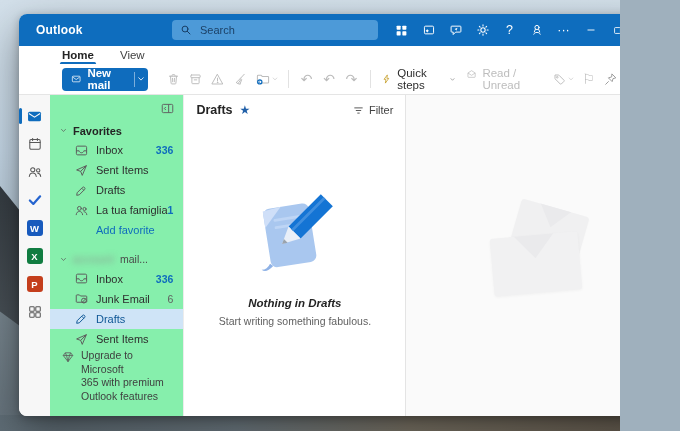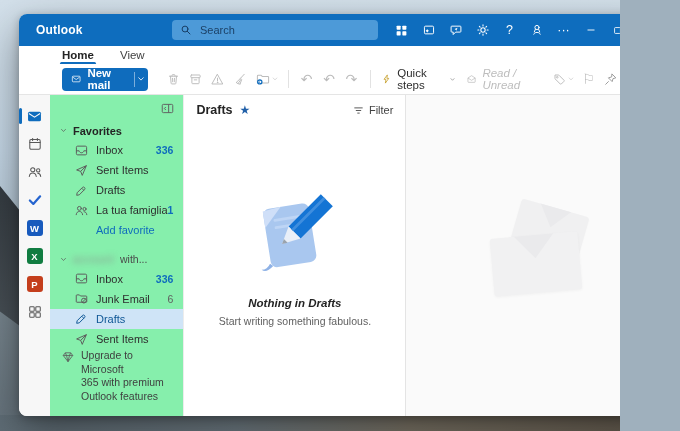--- a/index.html
+++ b/index.html
@@ -54,21 +54,21 @@
   .nm-chev{width:18px;display:flex;align-items:center;justify-content:center;}
   .tbtn{width:24px;height:24px;display:flex;align-items:center;justify-content:center;color:#bcbcbc;margin:0 1.5px;border-radius:4px;}
   .tbtn.dark{color:#9b9b9b;}
   .tbtn .glyph{font-size:14px;line-height:1;font-family:"DejaVu Sans",sans-serif;}
   .chev-mini{color:#c3c3c3;margin-left:-3px;margin-right:2px;display:flex;align-items:center;}
   .vdiv{width:1px;height:18px;background:#e2e2e2;margin:0 7px;}
   .qs-group{display:flex;align-items:center;gap:5px;padding:0 4px;}
   .qs-bolt{color:#bf9413;}
   .qs-label{font-size:11.5px;color:#2f2f2f;}
   .qs-chev{color:#6f6f6f;}
-  .ru-group{display:flex;align-items:center;gap:5px;padding:0 6px;color:#bdbdbd;font-style:italic;}
+  .ru-group{display:flex;align-items:flex-start;gap:5px;padding:0 6px;color:#bdbdbd;}
   .ru-label{font-size:11.5px;}
   .more-btn{width:26px;height:24px;display:flex;align-items:center;justify-content:center;color:#3d3d3d;
     font-size:13px;letter-spacing:1px;border:1px solid transparent;border-radius:4px;}
   .ribbon-collapse{position:absolute;right:5px;bottom:1px;color:#8a8a8a;}
 
   
   .content{flex:1;display:flex;min-height:0;}
 
   
   .rail{flex:0 0 31px;background:#f7f7f7;display:flex;flex-direction:column;align-items:center;padding-top:7px;}
@@ -607,21 +607,21 @@
           <span class="f-count">1</span>
         </div>
 
         <div class="add-fav">Add favorite</div>
 
         <div class="sec-head account">
           <svg class="sec-chev" width="9" height="9" viewBox="0 0 20 20">
               <use href="#i-chev"></use>
             </svg>
           <span class="blur-name">account</span>
-          <span class="acct-tail">with...</span>
+          <span class="acct-tail">mail...</span>
         </div>
 
         <div class="f-row">
           <span class="ficon">
               <svg width="15" height="15" viewBox="0 0 20 20">
                 <use href="#i-inbox"></use>
               </svg>
             </span>
           <span class="f-label">Inbox</span>
           <span class="f-count">336</span>

